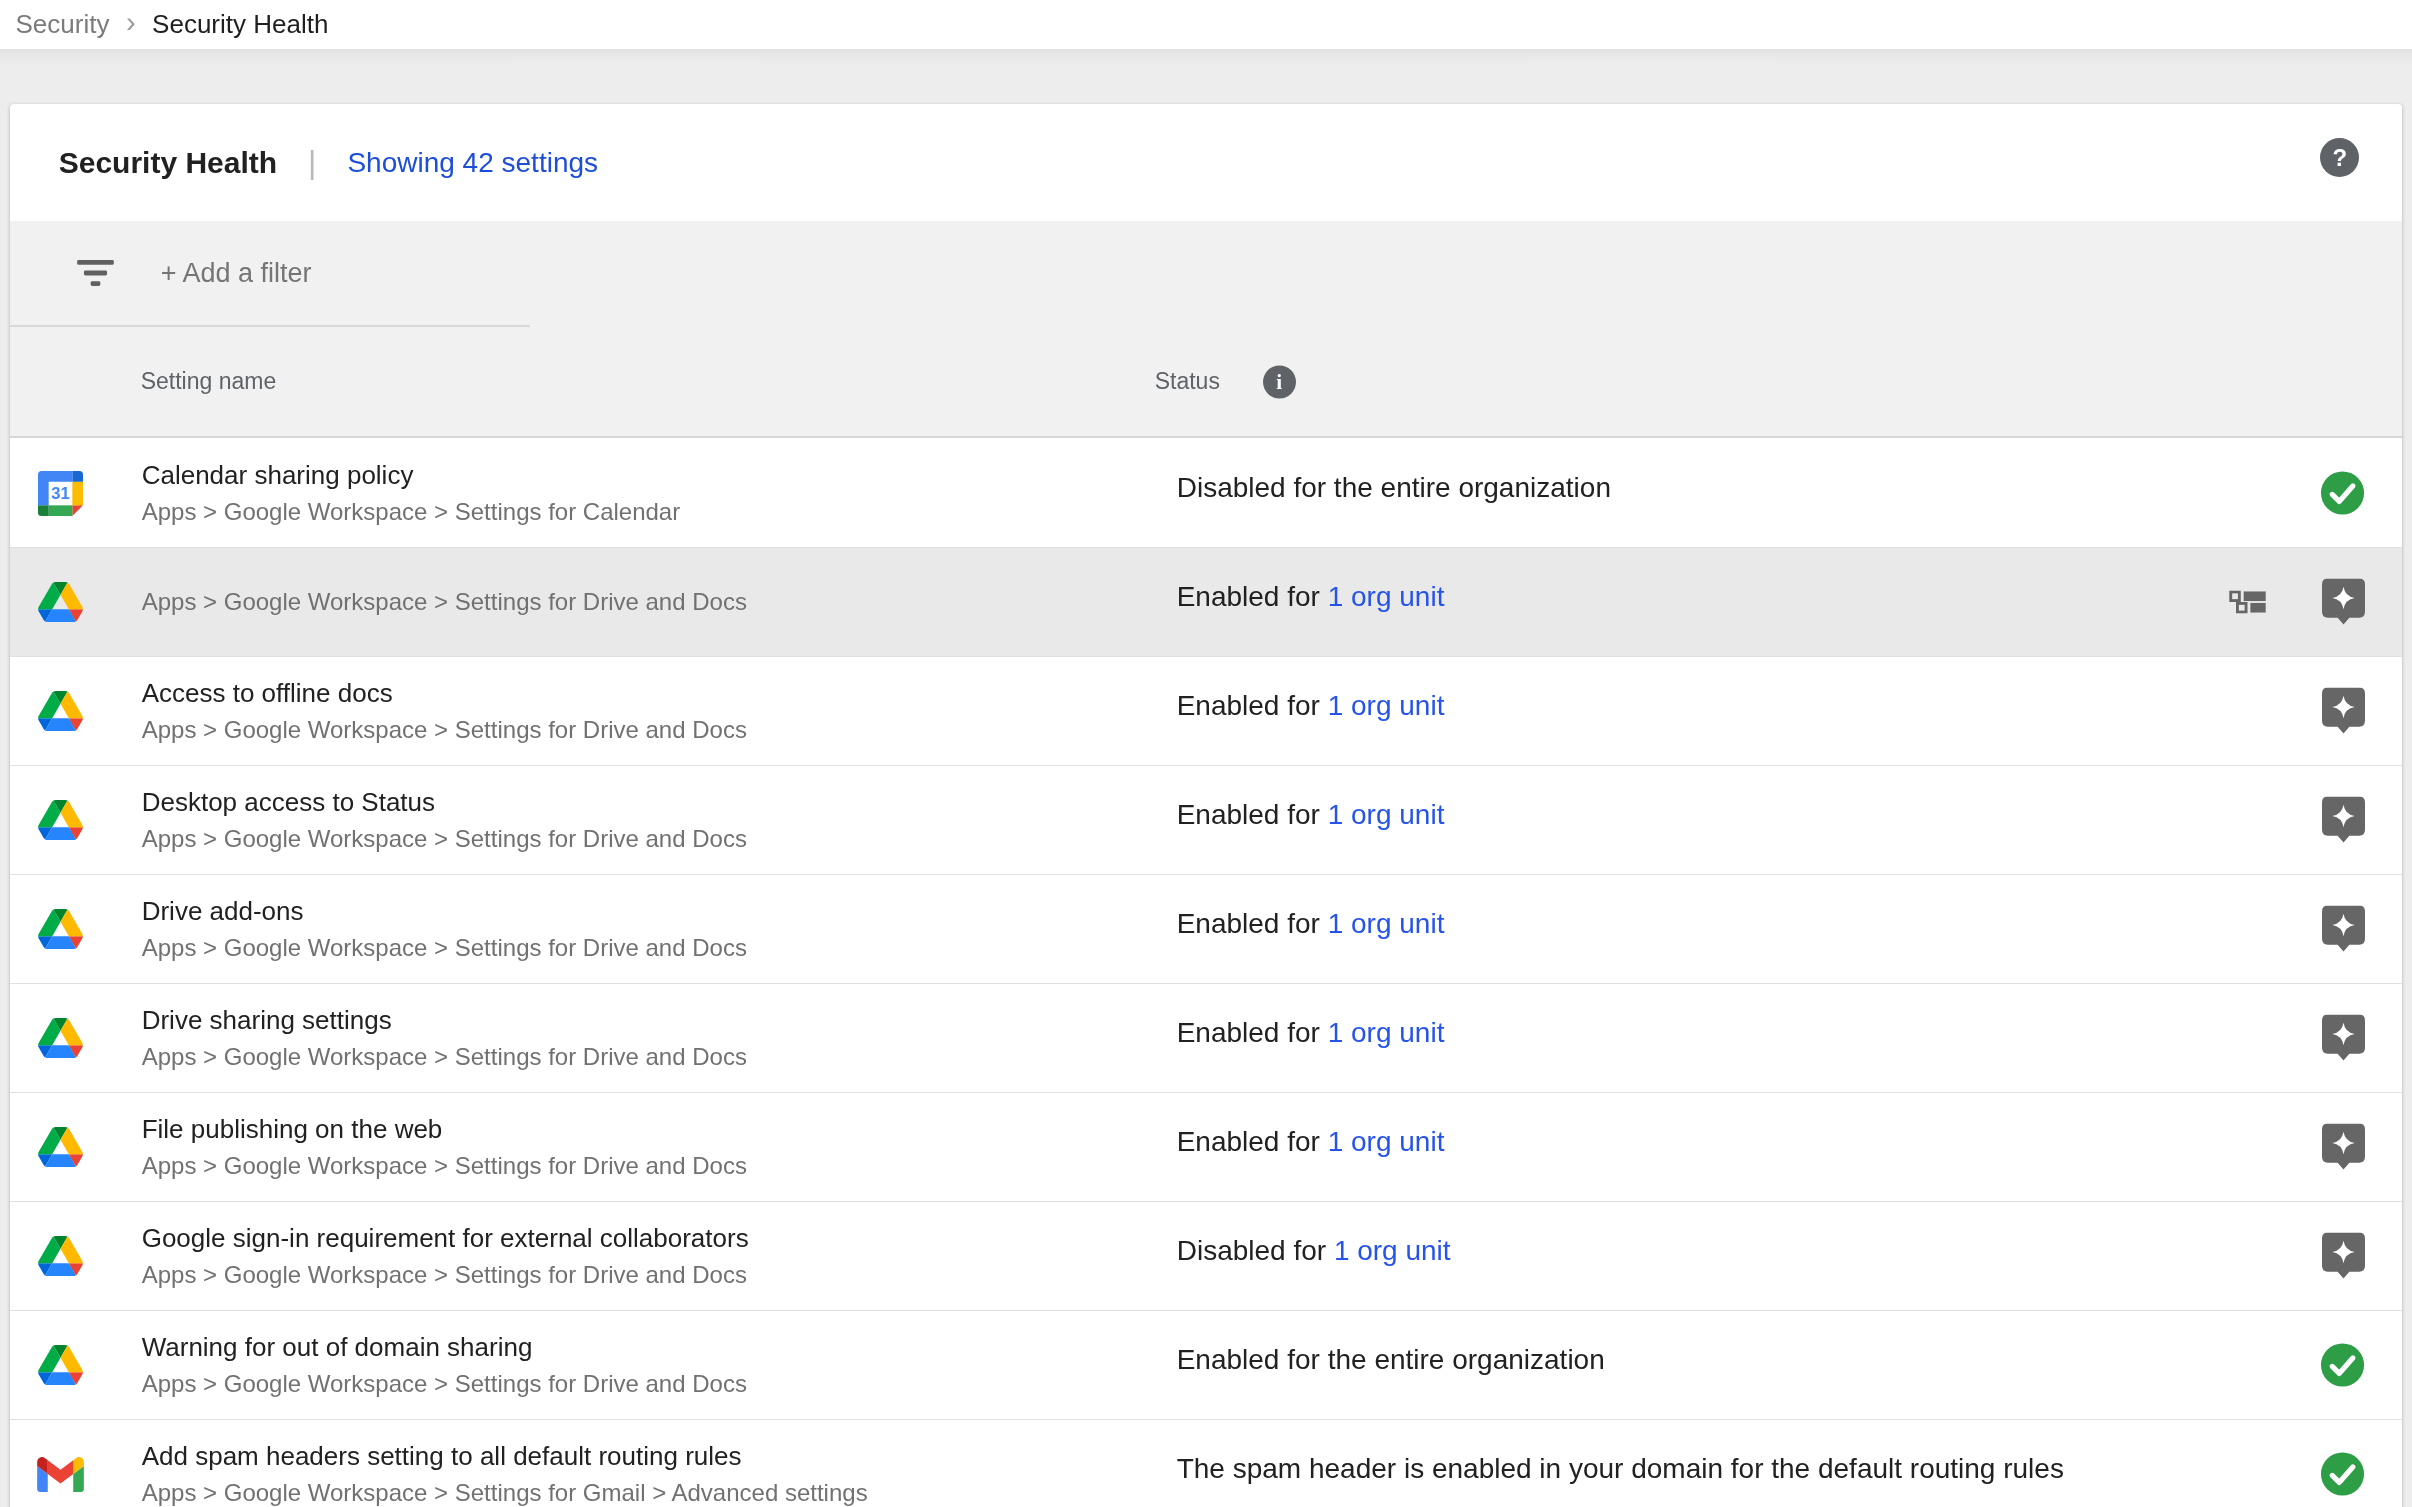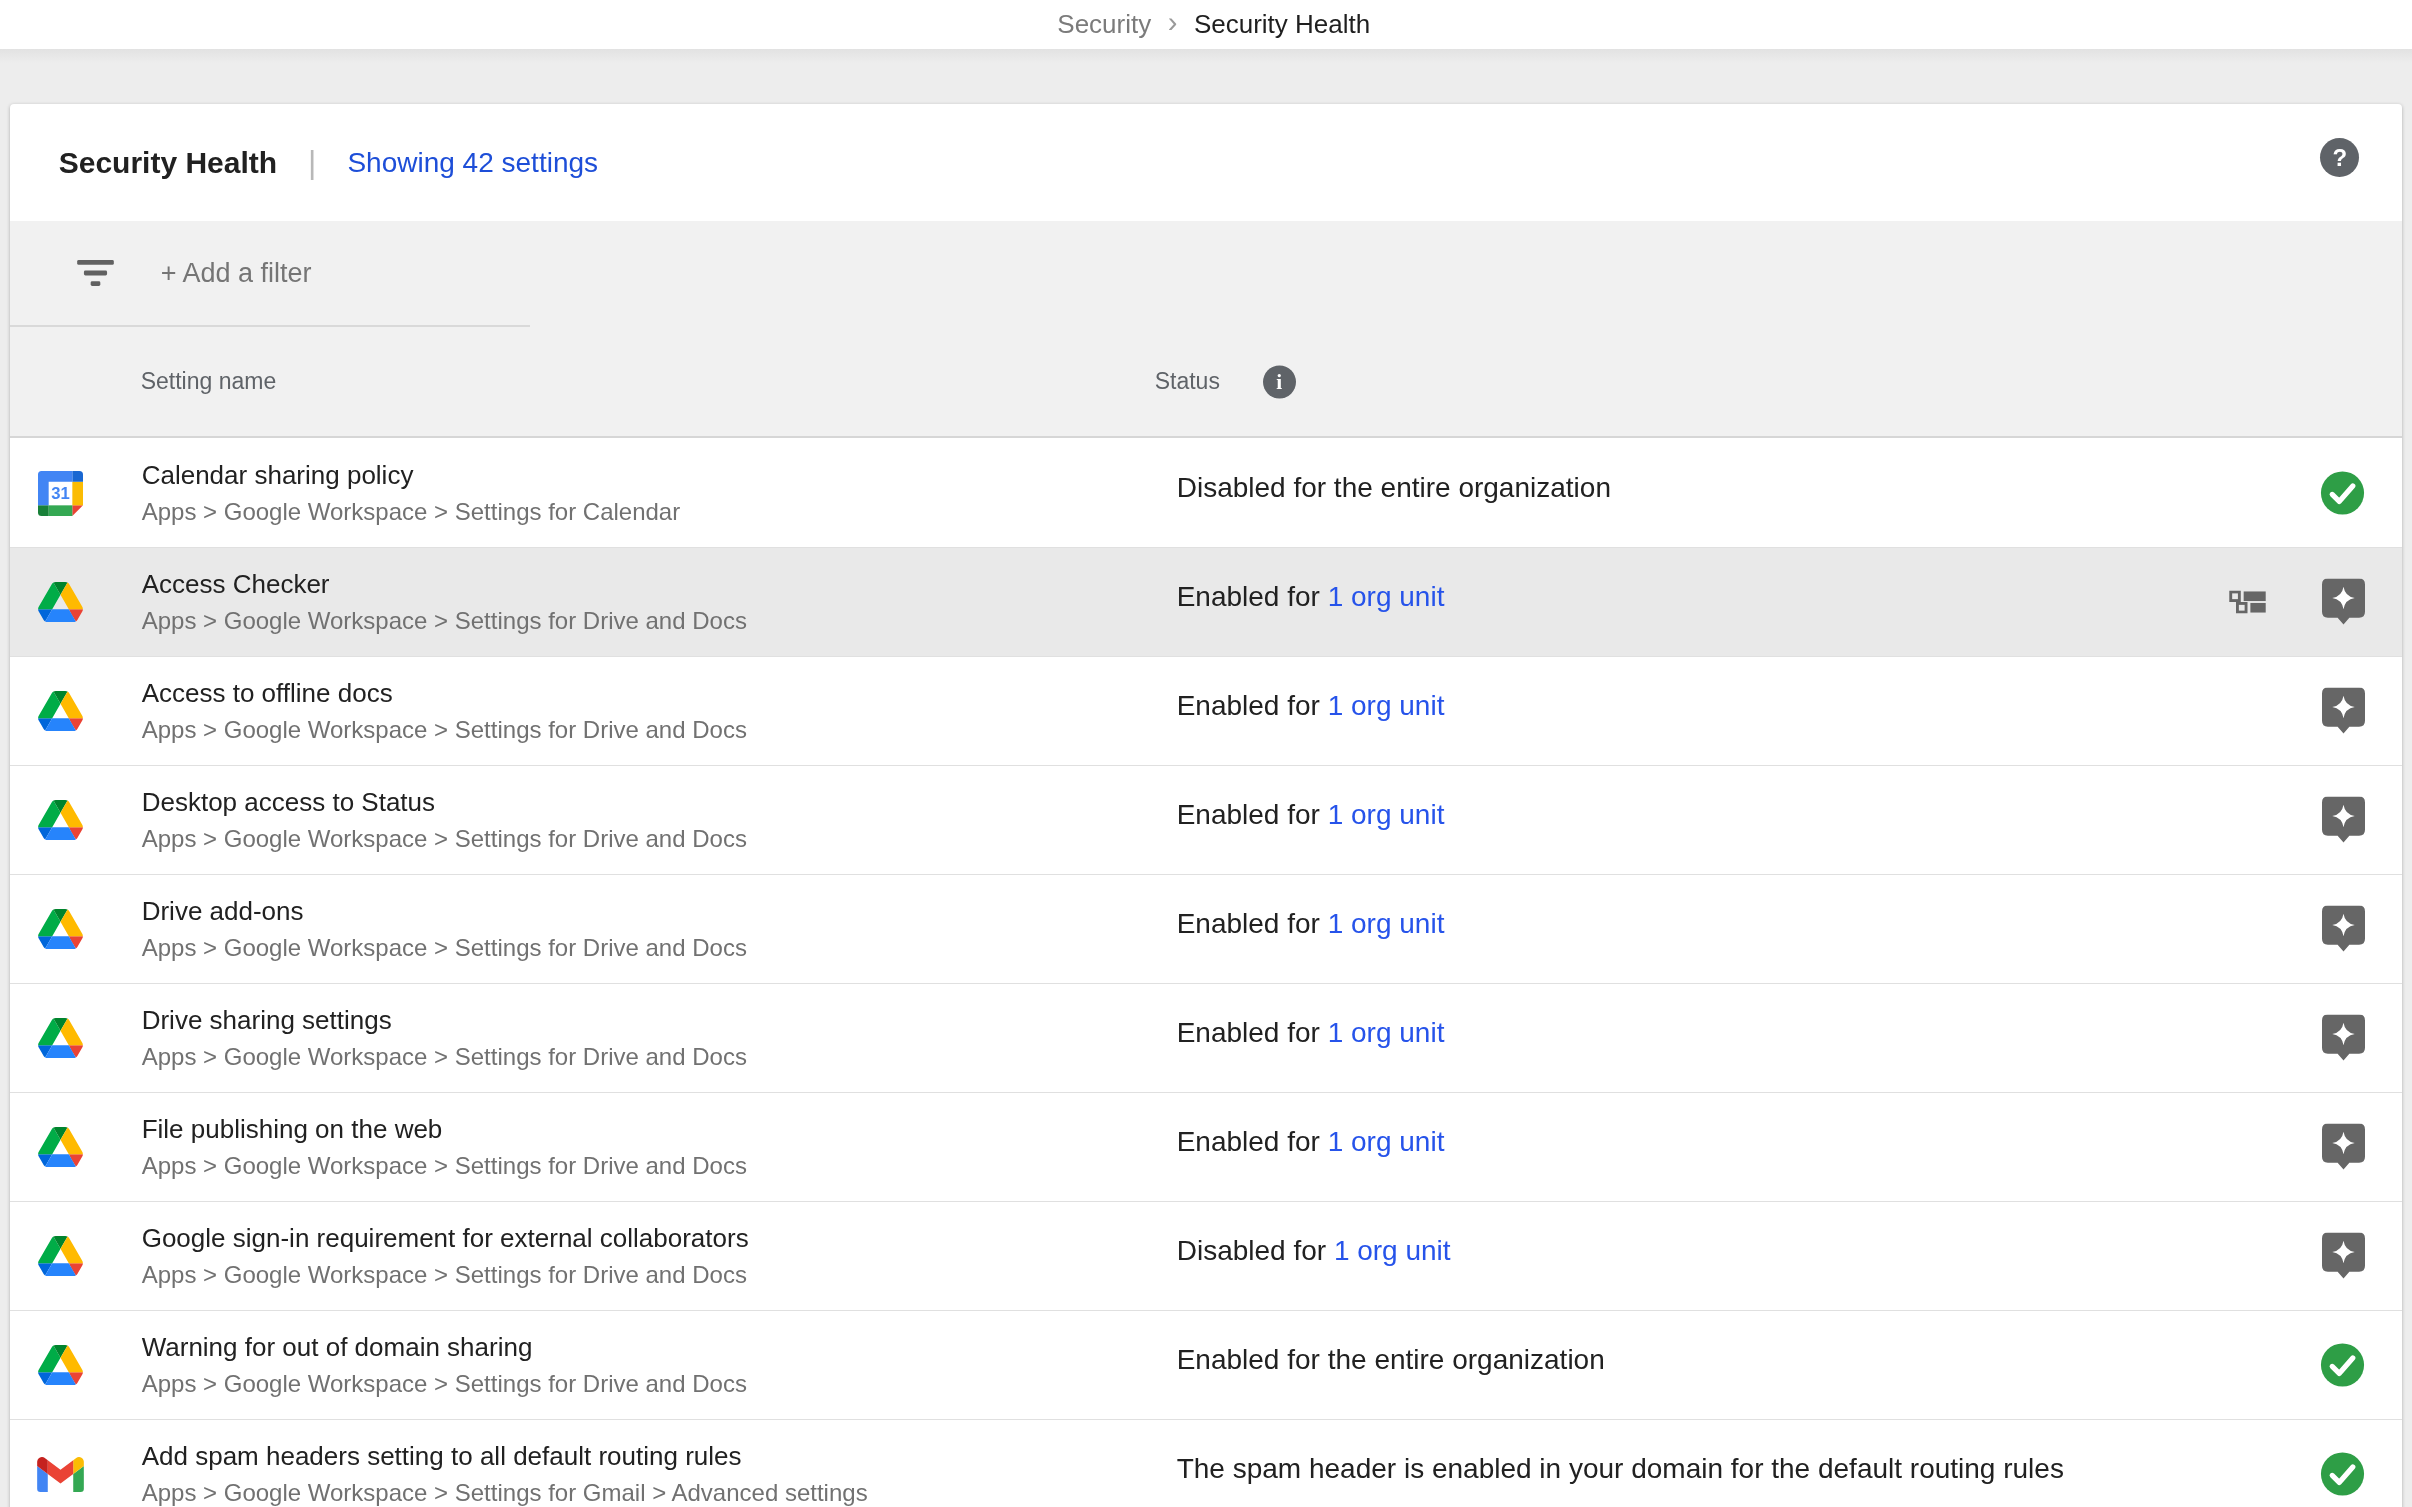--- a/index.html
+++ b/index.html
@@ -1,19 +1,19 @@
 <!DOCTYPE html>
 <html><head>
 <meta charset="utf-8">
 <style>
   html,body{margin:0;padding:0;background:#ededed;font-family:"Liberation Sans","DejaVu Sans",sans-serif;}
   .screen{position:relative;width:2412px;height:1508px;overflow:hidden;background:#ededed;}
 
   
-  .topbar{position:absolute;top:0;left:0;right:0;height:49px;background:#ffffff;display:flex;align-items:center;padding-left:15.5px;z-index:5;justify-content:center;}
+  .topbar{position:absolute;top:0;left:0;right:0;height:49px;background:#ffffff;display:flex;align-items:center;padding-left:15.5px;z-index:5;}
   .crumb{font-size:26px;color:#7b7b7b;}
   .crumb-sep{font-size:29px;color:#9a9a9a;margin:0 16.5px;line-height:1;position:relative;top:-1.9px;}
   .crumb-current{font-size:26px;color:#1f1f1f;font-weight:500;}
   .page-shadow{position:absolute;top:49px;left:0;right:0;height:13.6px;background:linear-gradient(#d9d9d9,rgba(217,217,217,0));opacity:.55;}
 
   
   .card{position:absolute;left:9.7px;right:9.7px;top:104px;height:1456px;background:#ffffff;border-radius:3.9px;box-shadow:0 1px 3.9px rgba(0,0,0,0.28);}
 
   .card-header{position:relative;height:117px;display:flex;align-items:center;padding-left:49px;}
   .card-title{font-size:30px;font-weight:700;color:#212121;}
@@ -123,21 +123,20 @@
             <svg width="45" height="40" viewBox="0 0 87.3 78">
     <path d="m6.6 66.85 3.85 6.65c.8 1.4 1.95 2.5 3.3 3.3l13.75-23.8h-27.5c0 1.55.4 3.1 1.2 4.5z" fill="#0066da"></path>
     <path d="m43.65 25-13.75-23.8c-1.35.8-2.5 1.9-3.3 3.3l-25.4 44a9.06 9.06 0 0 0-1.2 4.5h27.5z" fill="#00ac47"></path>
     <path d="m73.55 76.8c1.35-.8 2.5-1.9 3.3-3.3l1.6-2.75 7.65-13.25c.8-1.4 1.2-2.95 1.2-4.5h-27.502l5.852 11.5z" fill="#ea4335"></path>
     <path d="m43.65 25 13.75-23.8c-1.35-.8-2.9-1.2-4.5-1.2h-18.5c-1.6 0-3.15.45-4.5 1.2z" fill="#00832d"></path>
     <path d="m59.8 53h-32.3l-13.75 23.8c1.35.8 2.9 1.2 4.5 1.2h50.8c1.6 0 3.15-.45 4.5-1.2z" fill="#2684fc"></path>
     <path d="m73.4 26.5-12.7-22c-.8-1.4-1.95-2.5-3.3-3.3l-13.75 23.8 16.15 28h27.45c0-1.55-.4-3.1-1.2-4.5z" fill="#ffba00"></path>
   </svg>
           </div>
     <div class="row-text">
-      <div class="row-title">Access Checker</div>
       <div class="row-path">Apps &gt; Google Workspace &gt; Settings for Drive and Docs</div>
     </div>
     <div class="row-status">
       <span>Enabled for </span><a href="#" style="color: rgb(38, 83, 234);">1 org unit</a>
     </div>
     <div class="row-actions">
             <div class="action">
               <svg width="37" height="23" viewBox="0 0 38 24">
        <rect x="1.5" y="1.5" width="9" height="9" fill="none" stroke="#666666" stroke-width="3"></rect>
        <rect x="15" y="1" width="23" height="10" fill="#666666"></rect>

